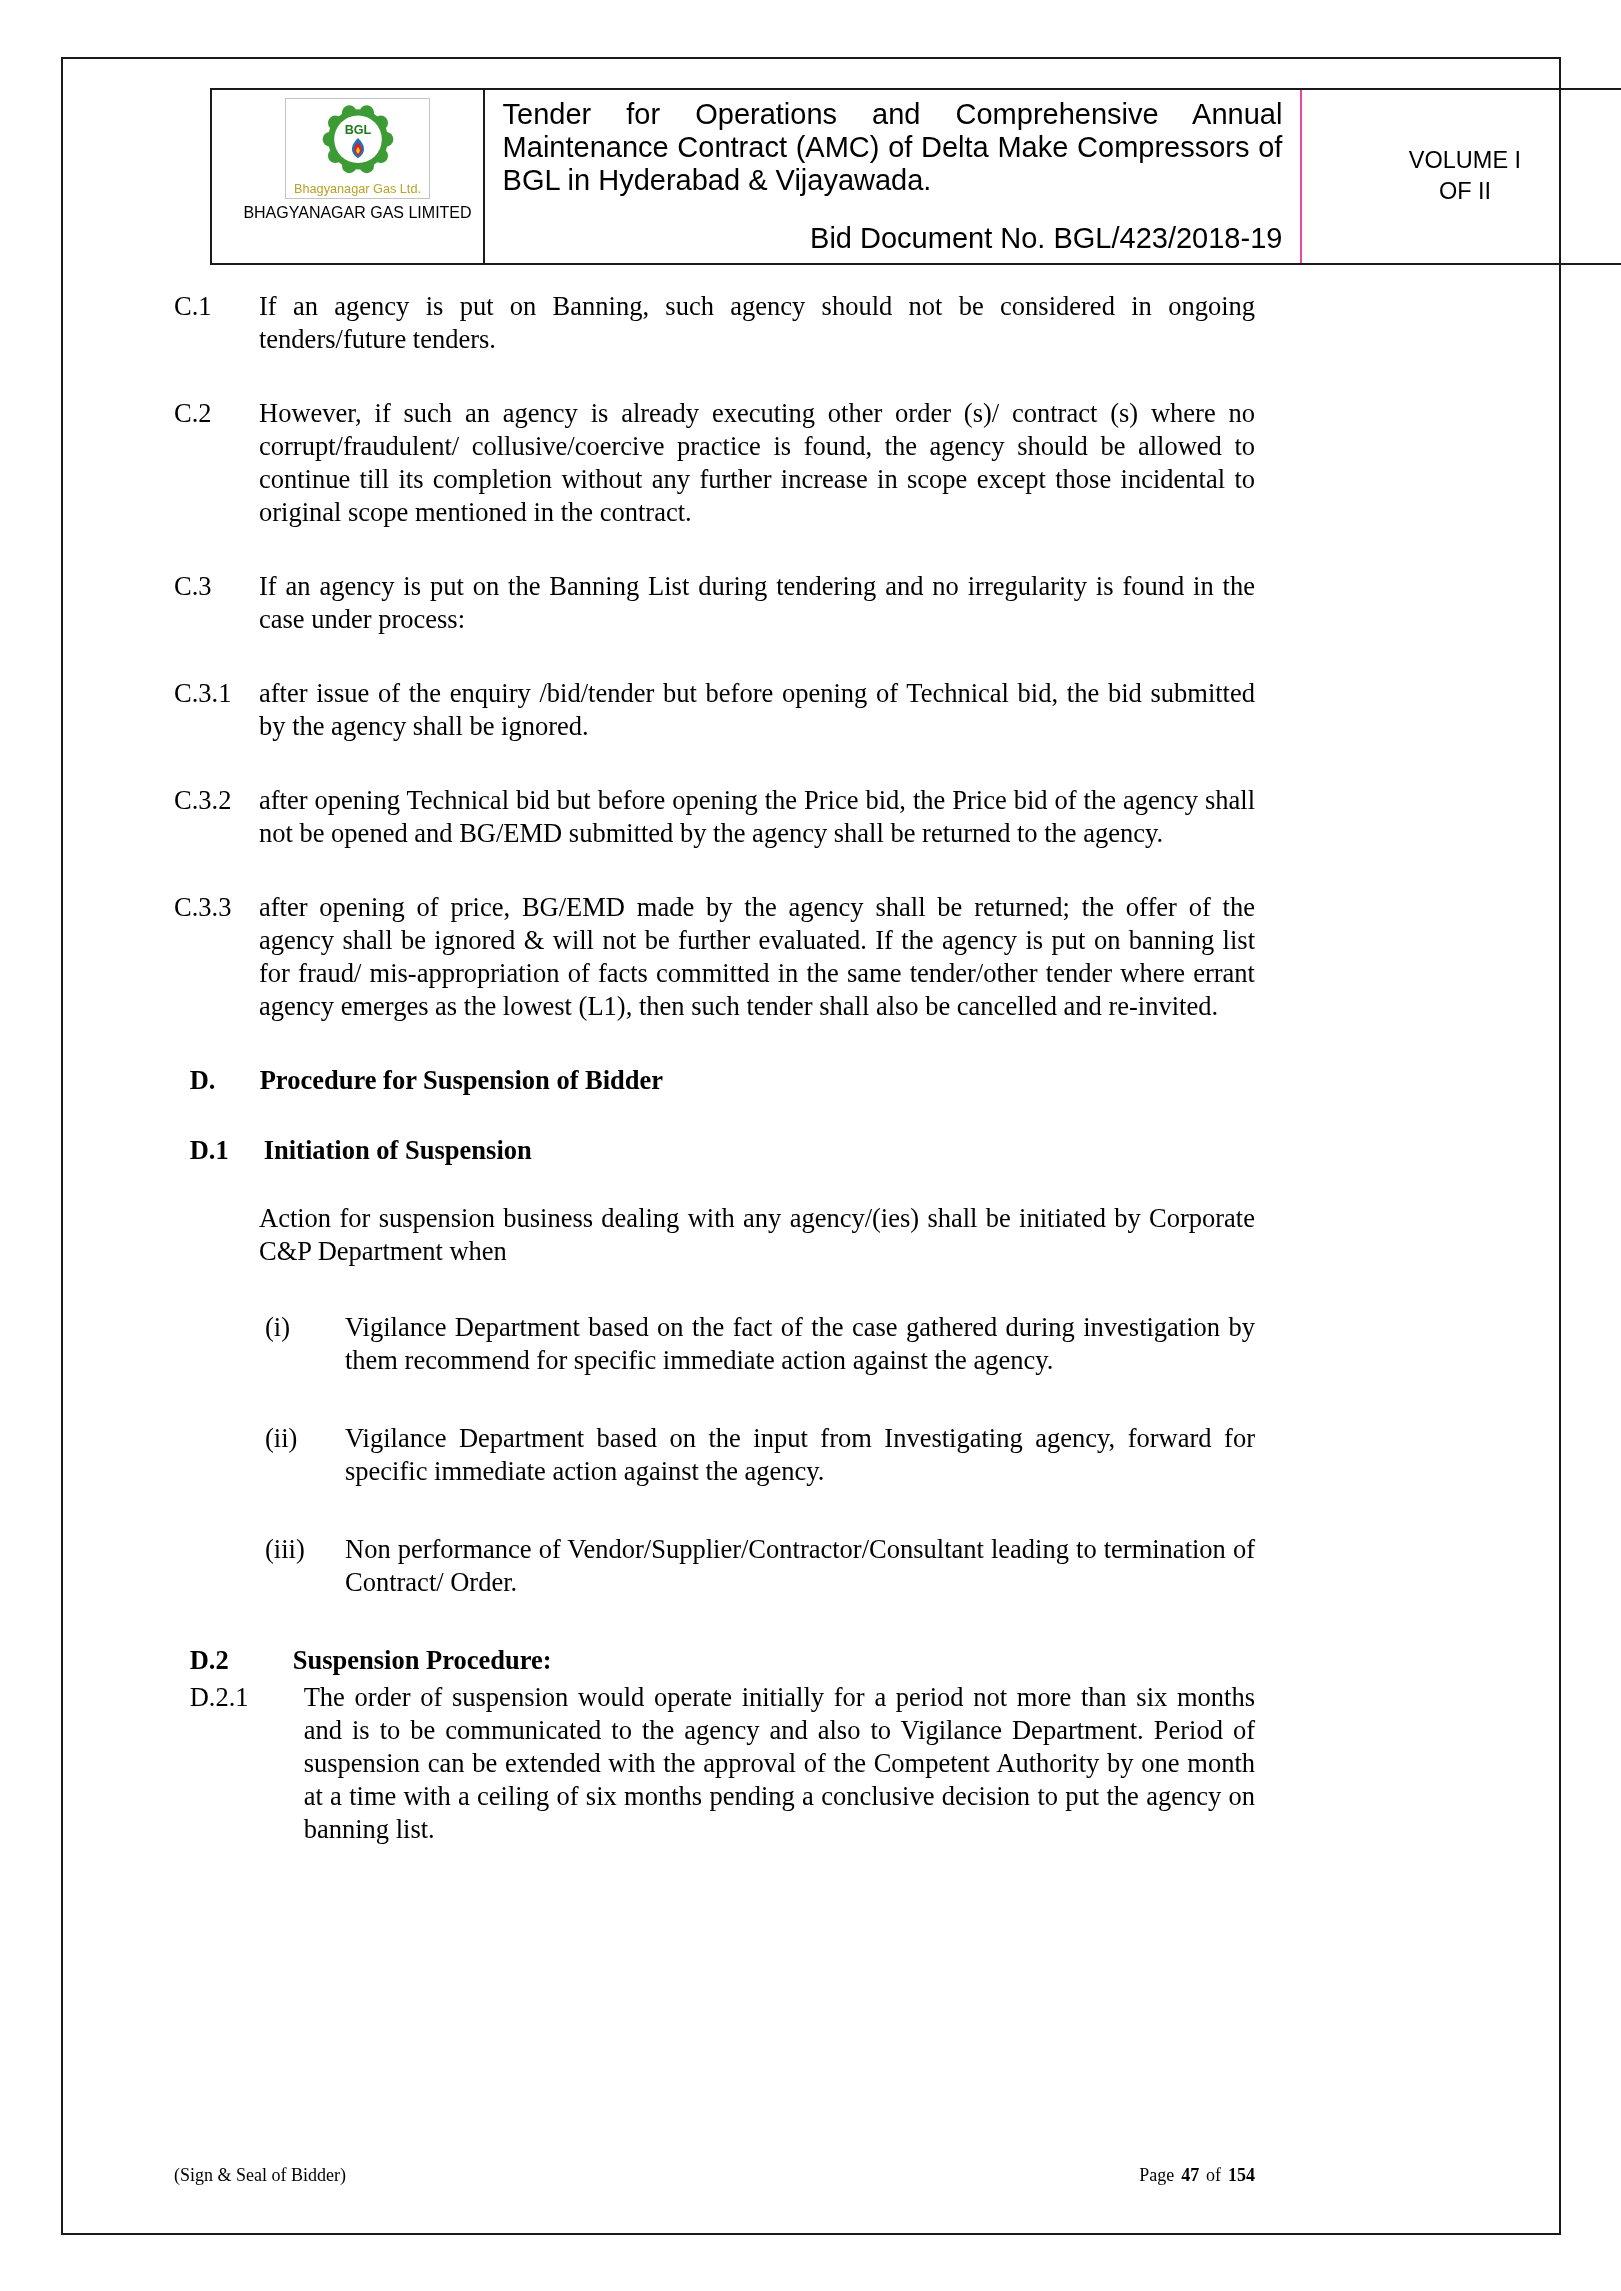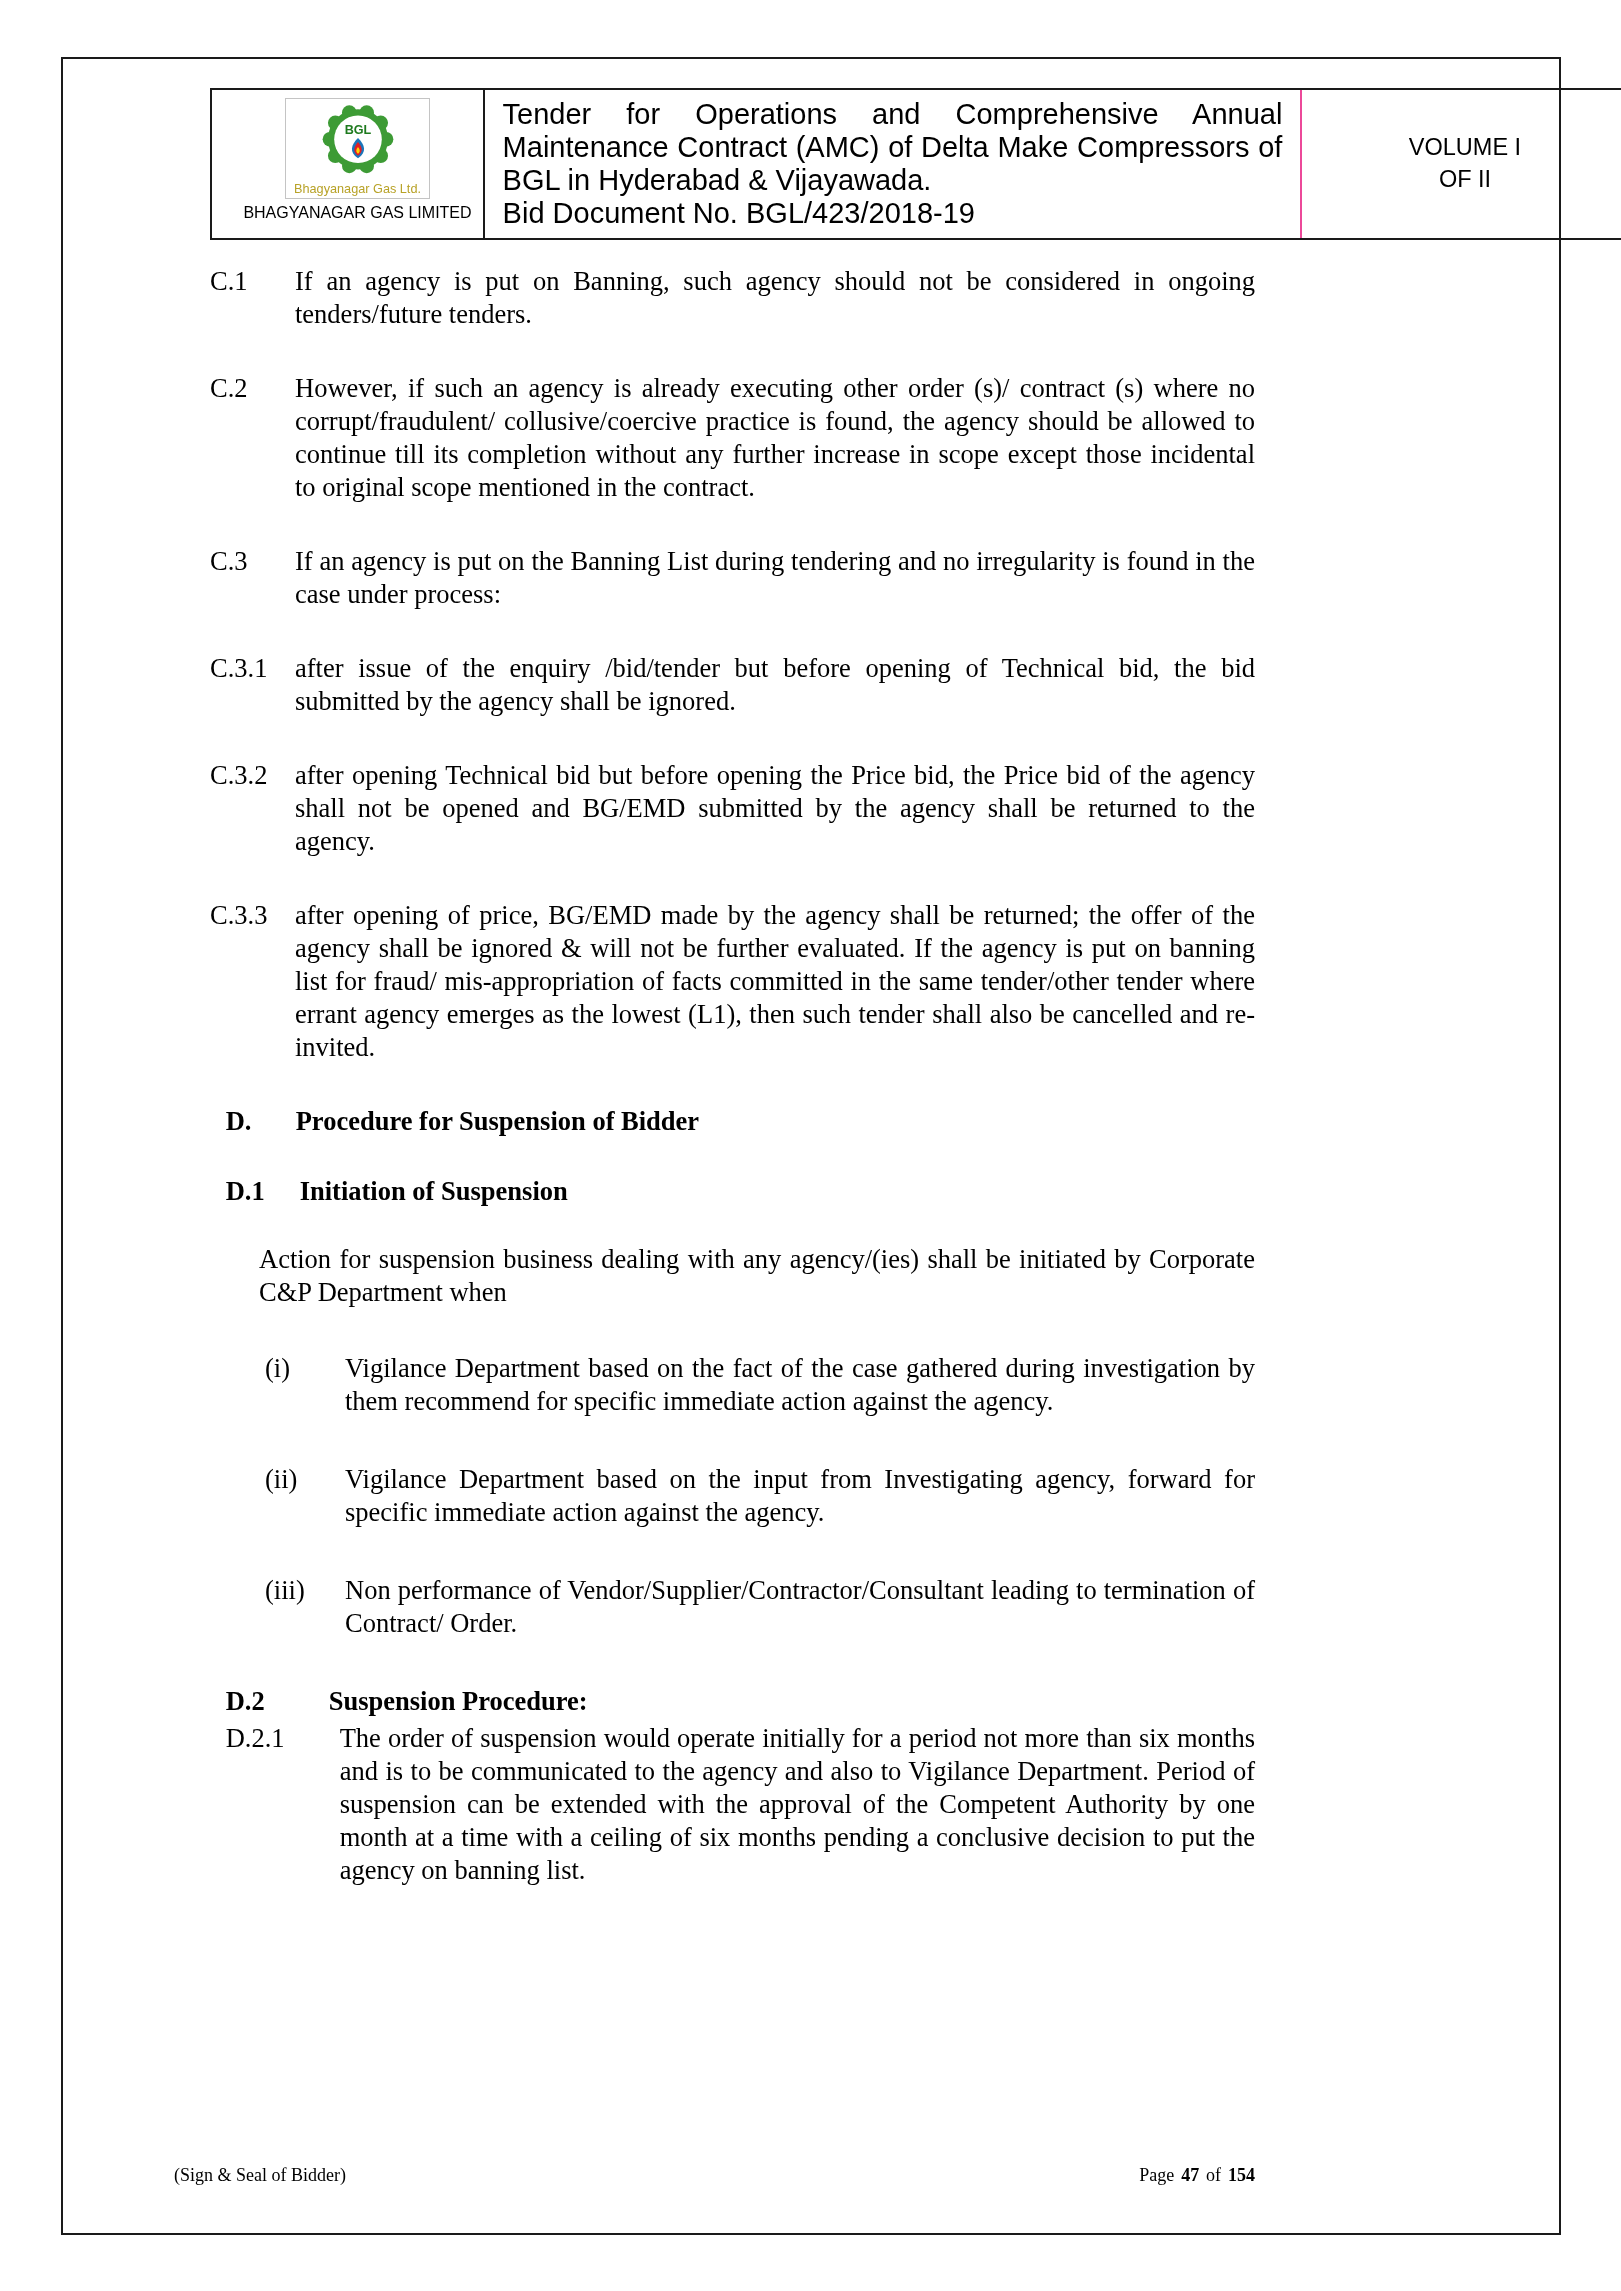--- a/index.html
+++ b/index.html
@@ -31,35 +31,35 @@
   }
   .logo-box { display: inline-block; padding: 2px 7.8px 1px; border: 1px solid #c4c4c4; }
   .logo-caption { font-size: 12.7px; color: #b8a227; line-height: 1.1; }
   .org-name { font-size: 16px; line-height: 1.25; margin-top: 3.9px; }
   .cell-title {
     width: 815px; flex: 0 0 815px;
     padding: 7.8px 17.6px 7.8px 17.6px;
     font-size: 29px; line-height: 33px;
     text-align: justify;
   }
-  .bid-line { text-align: left; }
+  .bid-line { text-align: right; margin-top: 25px; }
   .cell-volume {
     flex: 1;
     display: flex; flex-direction: column; justify-content: center;
     text-align: center;
     border-left: 2px solid #ec4899;
     font-size: 23.5px; line-height: 1.35;
     padding: 3.9px;
   }
   
   .content {
     margin: 25.5px 304px 0 111px;
     font-size: 26.5px; line-height: 33px;
   }
-  .clause { display: flex; margin-bottom: 41px; margin-left: 36px; }
+  .clause { display: flex; margin-bottom: 41px; }
   .clause-num { width: 85px; flex: 0 0 85px; }
   .clause-text { flex: 1; text-align: justify; hyphens: none; }
   .no-justify { text-align: left; }
   .bold { font-weight: bold; }
   .row-d      { padding-left: 15.7px; margin-bottom: 37px; }
   .row-d .num { width: 70px;  flex: 0 0 70px; }
   .row-d1     { padding-left: 15.7px; margin-bottom: 35px; }
   .row-d1 .num{ width: 74px;  flex: 0 0 74px; }
   .d1-intro   { margin-left: 85px; margin-bottom: 43px; text-align: justify; }
   .sub-item   { display: flex; margin-left: 91px; margin-bottom: 45px; }

